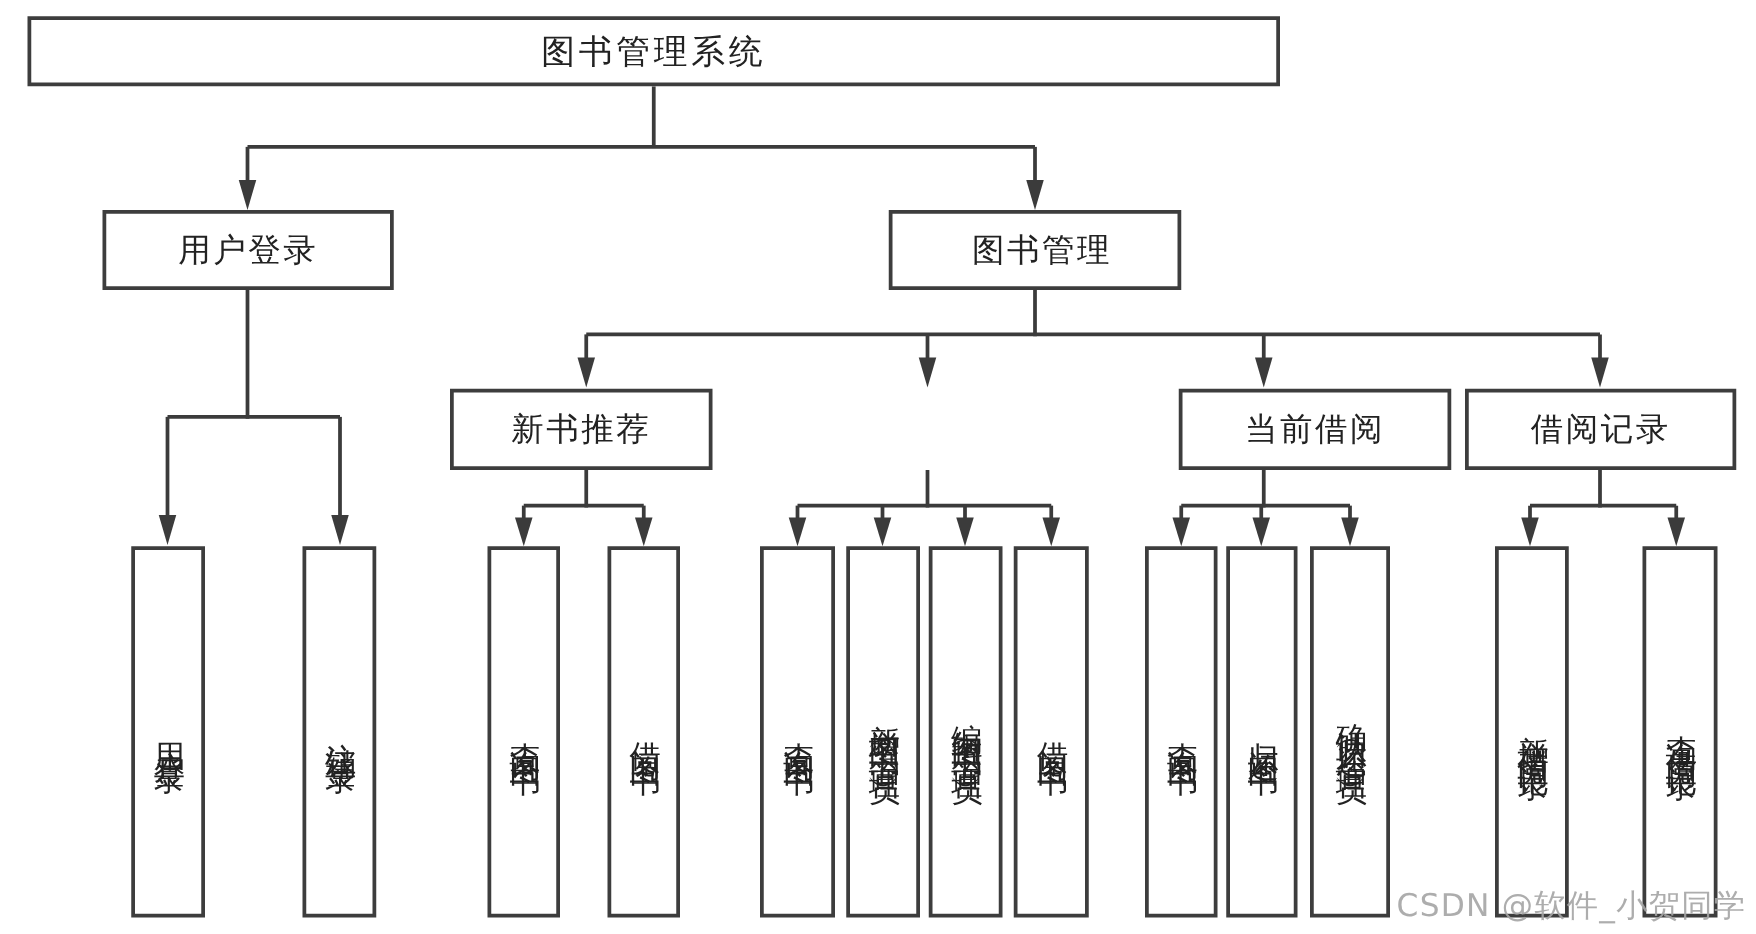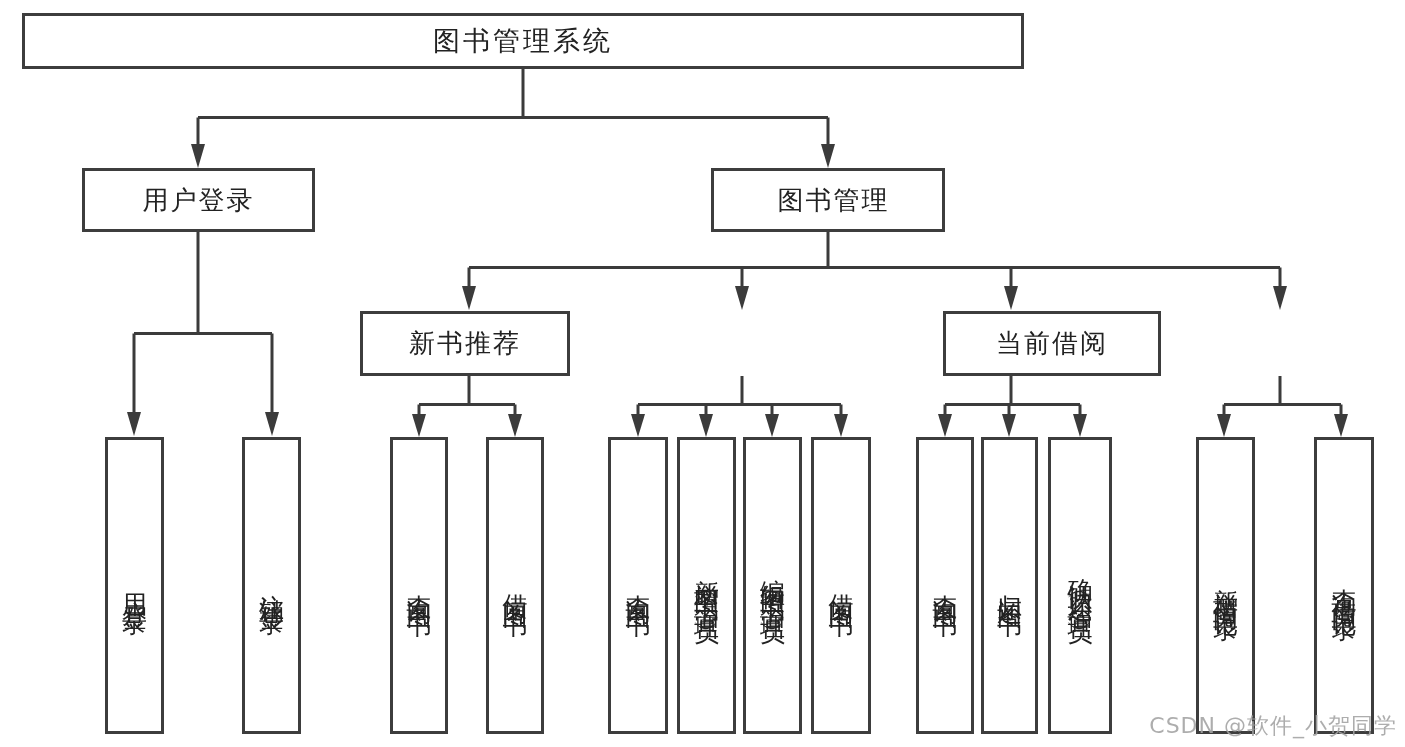--- a/index.html
+++ b/index.html
@@ -64,21 +64,21 @@
     letter-spacing:6px;
     font-size:25px;
     line-height:1;
     white-space:normal;
     max-height:288px;
   }
   .watermark{
     position:absolute;
     right:8px;
     bottom:6px;
-    font-size:22px;
+    font-size:25px;
     color:var(--watermark);
     opacity:0.9;
     letter-spacing:1px;
     white-space:nowrap;
     z-index:5;
   }
 </style>
 </head>
 <body>
 
@@ -156,20 +156,23 @@
   <div class="node" style="left:711px;top:168px;width:234px;height:64px;padding-left:11px;">
     <span class="lbl">图书管理</span>
   </div>
 
   <div class="node" style="left:360px;top:311px;width:210px;height:65px;">
     <span class="lbl">新书推荐</span>
   </div>
   <div class="node" style="left:902px;top:311px;width:218px;height:65px;margin-left:41px;">
     <span class="lbl">当前借阅</span>
   </div>
+  <div class="node" style="left:1172px;top:311px;width:217px;height:65px;">
+    <span class="lbl">借阅记录</span>
+  </div>
 
   <div class="node vert" style="left:105px;top:437px;width:59px;height:297px;">
     <span class="lbl">用户登录</span>
   </div>
   <div class="node vert" style="left:242px;top:437px;width:59px;height:297px;">
     <span class="lbl">注销登录</span>
   </div>
 
   <div class="node vert" style="left:390px;top:437px;width:58px;height:297px;">
     <span class="lbl">查询图书</span>

